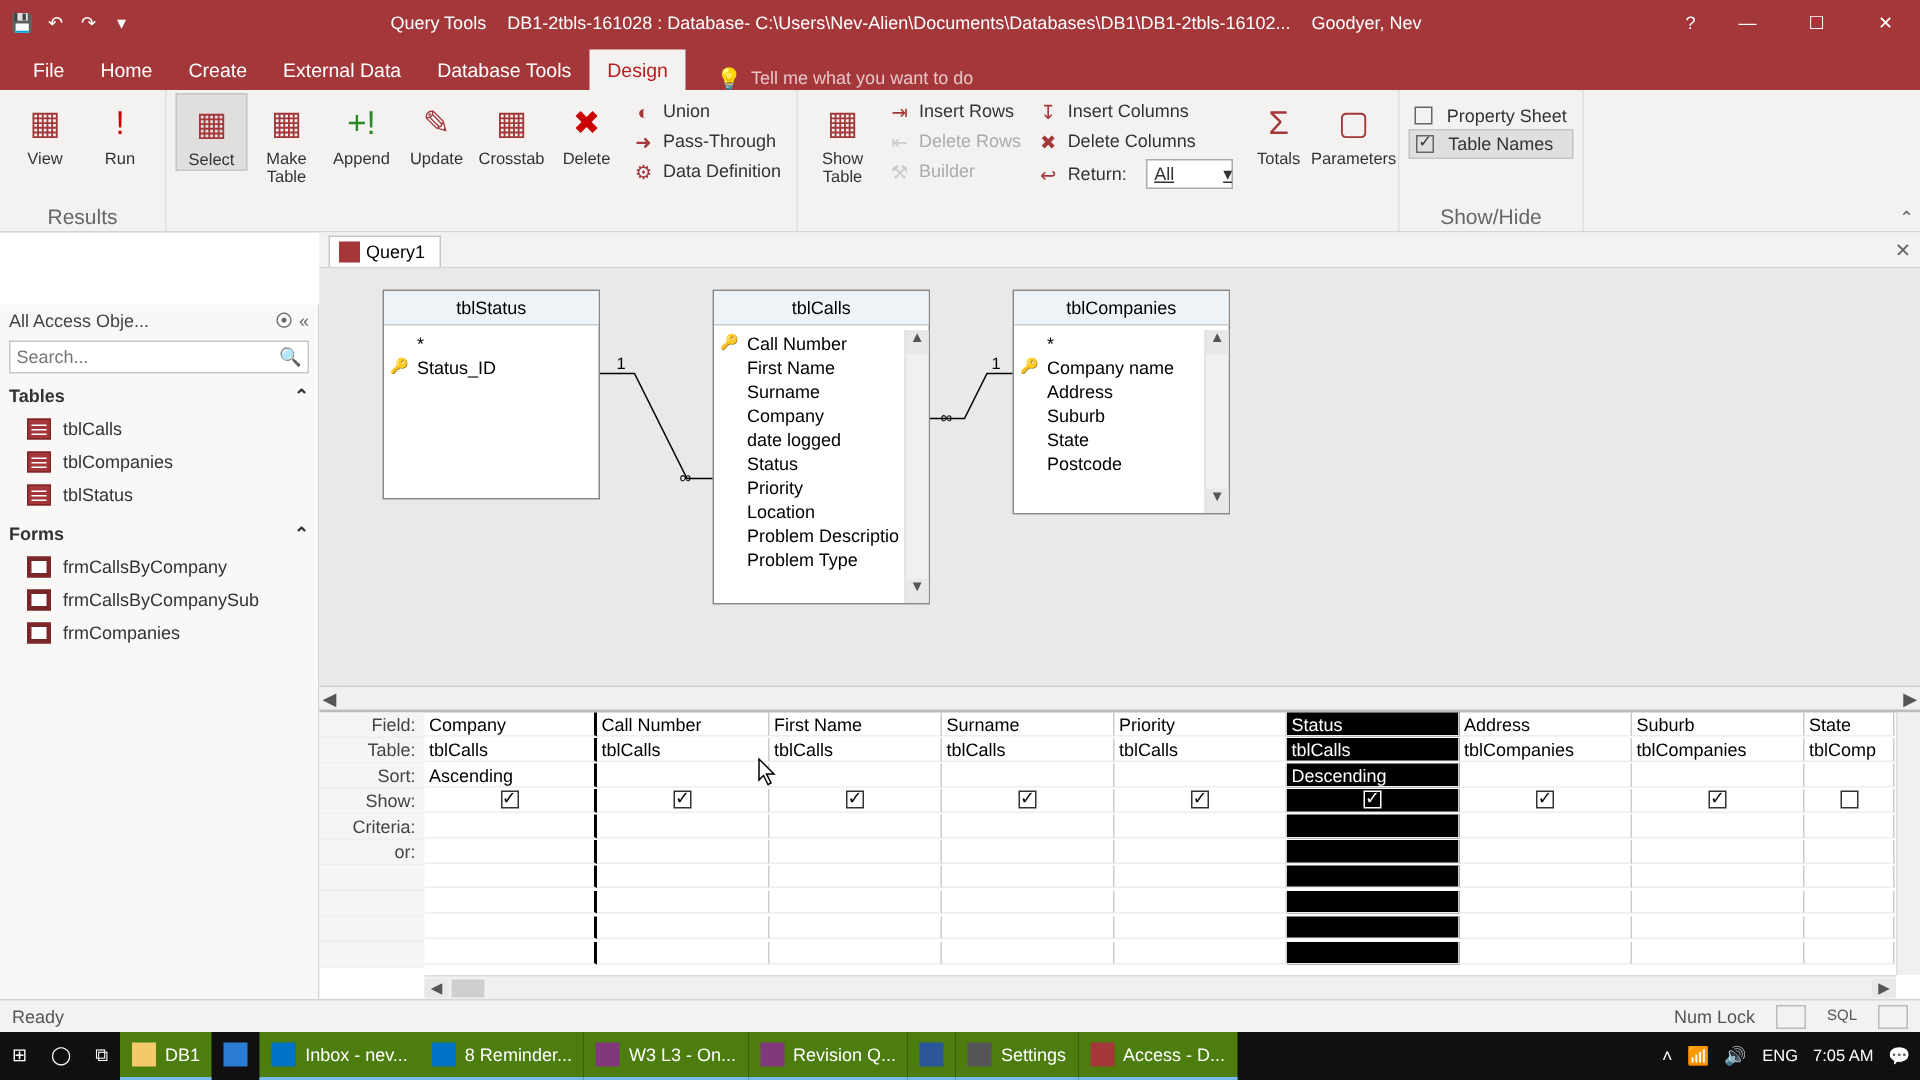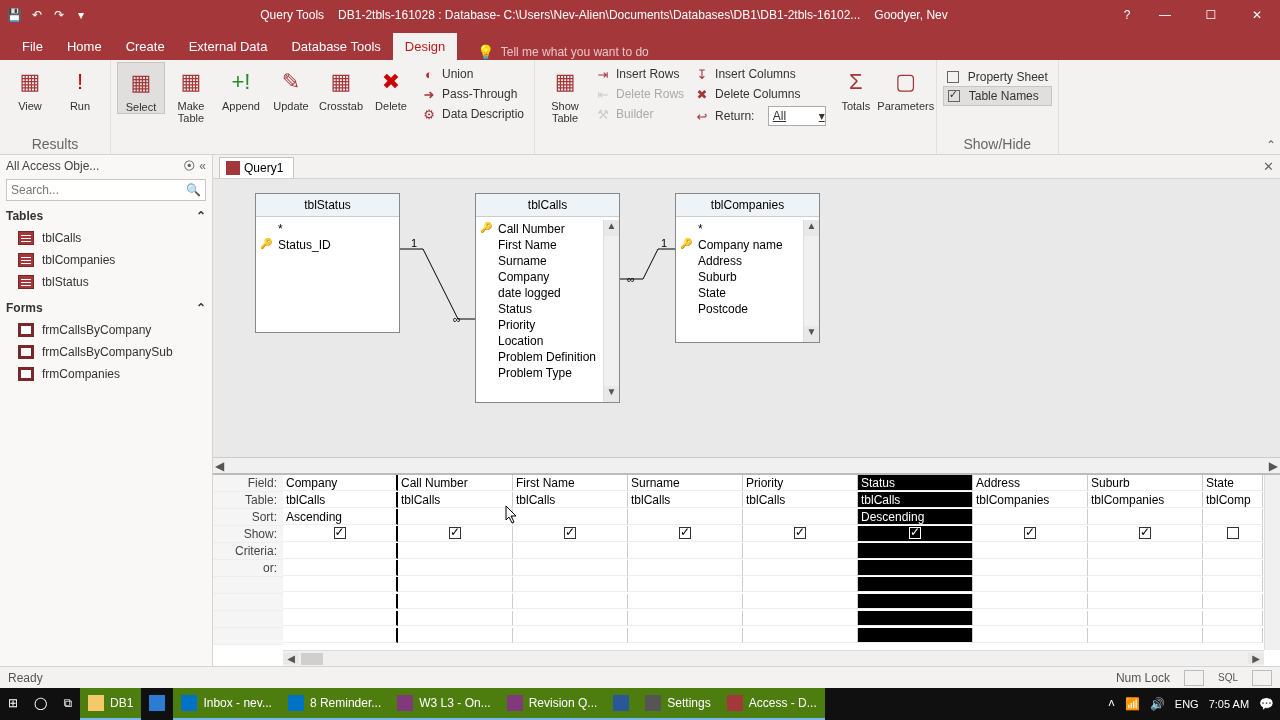--- a/index.html
+++ b/index.html
@@ -36,21 +36,21 @@
 .rbtn-small-col { display:flex; flex-direction:column; gap:0; padding-top:2px;}
 .rbtn-small { display:flex; align-items:center; gap:5px; padding:2px 4px; font-size:12px; color:#333; cursor:pointer; white-space:nowrap;}
 .rbtn-small.disabled { color:#aaa; }
 .rbtn-small .sicon { width:16px; height:16px; display:inline-flex; align-items:center; justify-content:center; color:#a4373a; font-size:13px;}
 .rbtn-small.disabled .sicon{ color:#ccc;}
 .return-sel { border:1px solid #ababab; background:#fff; height:20px; width:58px; font-size:11px; padding-left:4px; display:inline-flex; align-items:center; justify-content:space-between;text-decoration:underline;}
 .ribbon-collapse { position:absolute; right:4px; bottom:2px; font-size:12px; color:#666; cursor:pointer;}
 
 
 .main { position:absolute; top:155px; bottom:26px; left:0; right:0; display:flex; }
-.nav-pane { width:213px; border-right:1px solid #d4d4d4; background:#f9f8f7; display:flex; flex-direction:column; }
+.nav-pane { width:213px; border-right:1px solid #d4d4d4; background:#f9f8f7; display:flex; flex-direction:column;margin-top:48px; }
 .nav-header { padding:4px 6px; font-size:18px; color:#444; display:flex; align-items:center; justify-content:space-between;}
 .nav-header .chevs { font-size:12px; color:#666; display:flex; gap:4px;}
 .nav-search { margin:2px 6px; height:22px; border:1px solid #c8c6c4; background:#fff; display:flex; align-items:center; padding:0 4px; font-size:12px; color:#777; position:relative;}
 .nav-search .mag { position:absolute; right:4px; color:#666;}
 .nav-group { padding:2px 6px; }
 .nav-group-title { font-weight:bold; font-size:13px; color:#333; padding:4px 0; display:flex; justify-content:space-between; cursor:pointer;}
 .nav-item { display:flex; align-items:center; gap:8px; padding:4px 2px 4px 12px; font-size:12px; color:#333; cursor:pointer;}
 .nav-item-icon { width:16px; height:14px; background:#a4373a; border:1px solid #7a2729; display:inline-block; position:relative;}
 .nav-item-icon.table::after{ content:""; position:absolute; left:2px; right:2px; top:3px; height:1px; background:#fff; box-shadow:0 3px 0 #fff, 0 6px 0 #fff;}
 .nav-item-icon.form { background:#7a2729;}
@@ -198,21 +198,21 @@
         <div class="rbtn-small">
             <span class="sicon">◐</span>
             <span>Union</span>
           </div>
         <div class="rbtn-small">
             <span class="sicon">➜</span>
             <span>Pass-Through</span>
           </div>
         <div class="rbtn-small">
             <span class="sicon">⚙</span>
-            <span>Data Descriptio</span>
+            <span>Data Definition</span>
           </div>
       </div>
     </div>
   </div>
 
   <div class="ribbon-group">
     <div class="ribbon-group-body">
       <div class="rbtn-large">
           <div class="ricon">▦</div>
           <div class="rlabel" style="white-space:pre;">Show
@@ -350,21 +350,21 @@
         <div class="tb-title">tblCalls</div>
         <div class="tb-body">
           <div class="tb-field key">Call Number</div>
           <div class="tb-field">First Name</div>
           <div class="tb-field">Surname</div>
           <div class="tb-field">Company</div>
           <div class="tb-field">date logged</div>
           <div class="tb-field">Status</div>
           <div class="tb-field">Priority</div>
           <div class="tb-field">Location</div>
-          <div class="tb-field">Problem Definition</div>
+          <div class="tb-field">Problem Descriptio</div>
           <div class="tb-field">Problem Type</div>
         </div>
         <div class="tb-scroll">
             <div class="arr">▲</div>
             <div class="arr down">▼</div>
           </div>
       </div>
 
       <div class="tblbox" style="left:462px; top:14px; width:145px; height:150px;">
         <div class="tb-title">tblCompanies</div>

